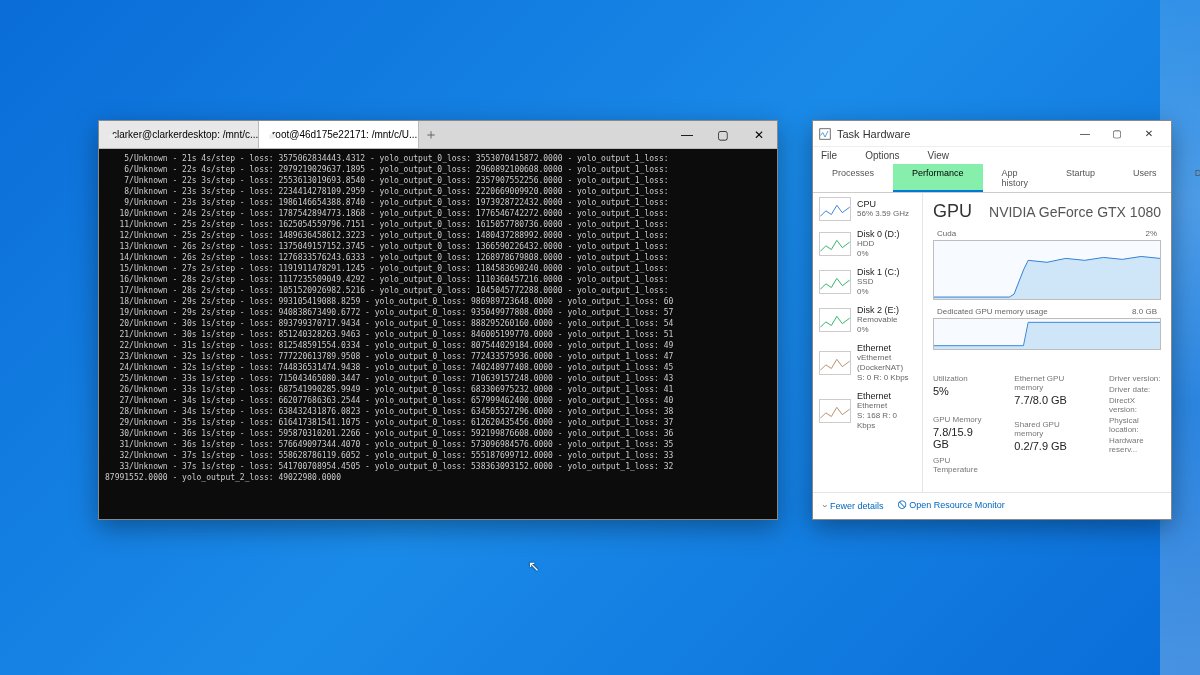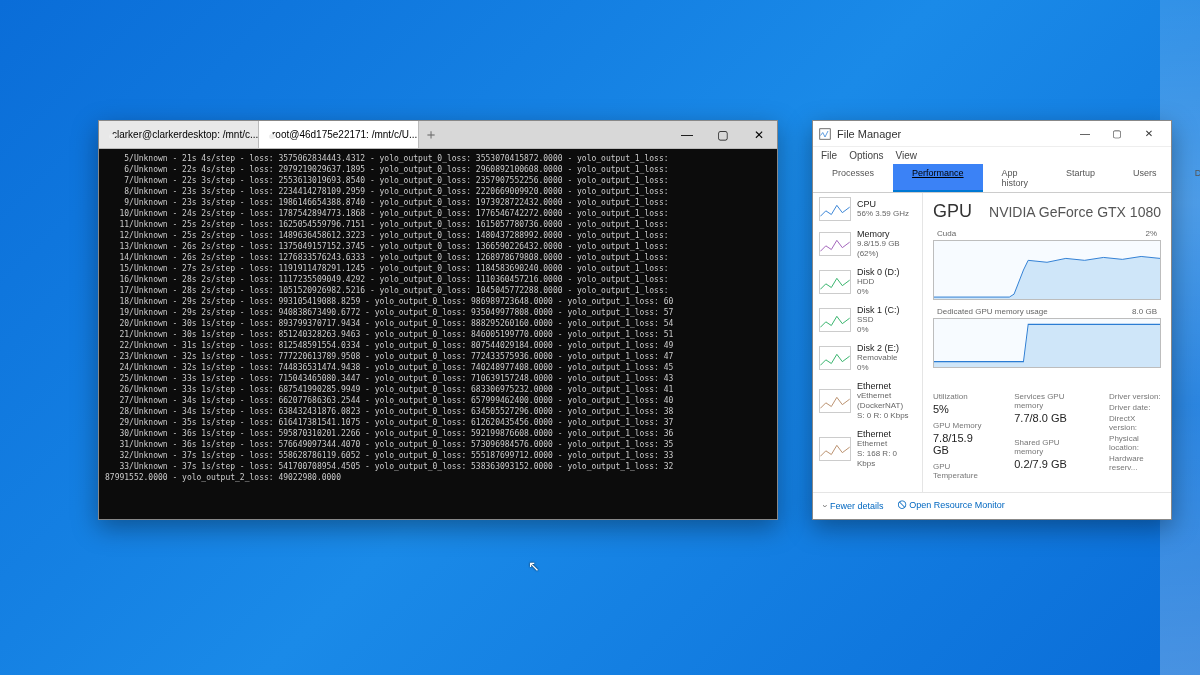--- a/index.html
+++ b/index.html
@@ -19,40 +19,40 @@
 .penguin { width: 10px; height: 10px; background: #333; border-radius: 50% 50% 40% 40%; position: relative; }
 .penguin::after { content: ""; position: absolute; left: 2px; top: 4px; width: 6px; height: 5px; background: #eee; border-radius: 50%; }
 
 
 .taskmgr { position: absolute; left: 812px; top: 120px; width: 360px; height: 400px; background: #fff; border: 1px solid #888; box-shadow: 0 8px 24px rgba(0,0,0,0.35); display: flex; flex-direction: column; font-size: 10px; color: #333; }
 .tm-titlebar { height: 26px; display: flex; align-items: center; padding: 0 6px; border-bottom: 1px solid #eee; }
 .tm-icon { width: 12px; height: 12px; margin-right: 6px; }
 .tm-title { flex: 1; font-size: 11px; }
 .tm-sys { display: flex; }
 .tm-sys span { width: 32px; height: 24px; display: flex; align-items: center; justify-content: center; font-size: 10px; cursor: pointer; }
-.tm-menu { display: flex; gap: 12px; padding: 3px 8px; font-size: 10px; color: #444; }
+.tm-menu { display: flex; gap: 28px; padding: 3px 8px; font-size: 10px; color: #444; }
 .tm-tabs { display: flex; border-bottom: 1px solid #ccc; font-size: 9px; }
 .tm-tab { padding: 4px 19px; cursor: pointer; color: #555; }
-.tm-tab.active { border-bottom: 2px solid #0078d4; color: #000; background: #3b82f6; text-decoration: underline; }
+.tm-tab.active { border-bottom: 2px solid #0078d4; color: #000; background: #86efac; }
 .tm-body { flex: 1; display: flex; overflow: hidden; }
 .tm-side { width: 110px; border-right: 1px solid #e5e5e5; overflow: hidden; }
 .tm-side-item { padding: 4px 6px; display: flex; gap: 6px; align-items: center; cursor: pointer; }
 .sparkline { width: 32px; height: 24px; border: 1px solid #ccc; position: relative; overflow: hidden; flex-shrink: 0; }
 .sparkline svg { width: 100%; height: 100%; }
 .side-text { display: flex; flex-direction: column; font-size: 8px; line-height: 10px; overflow: hidden; }
 .side-text .t { font-size: 9px; color: #222; }
 .side-text .s { color: #666; }
 .tm-main { flex: 1; padding: 8px 10px; display: flex; flex-direction: column; gap: 4px; overflow: hidden; }
 .gpu-head { display: flex; justify-content: space-between; align-items: baseline; }
 .gpu-head .big { font-size: 18px; font-weight: 400; }
 .gpu-head .model { font-size: 14px; color: #555; }
 .chart { border: 1px solid #bdbdbd; height: 60px; position: relative; }
 .chart .lbl-tl { position: absolute; left: 3px; top: -12px; font-size: 8px; color: #666; }
 .chart .lbl-tr { position: absolute; right: 3px; top: -12px; font-size: 8px; color: #666; }
-.chart.small { height: 50px; }
+.chart.small { height: 32px; }
 .chart svg { width: 100%; height: 100%; }
 .stats { display: flex; gap: 30px; font-size: 8px; margin-top: 6px; }
 .stats .col { display: flex; flex-direction: column; gap: 2px; }
 .stats .lbl { color: #777; }
 .stats .val { font-size: 11px; color: #222; }
 .tm-footer { border-top: 1px solid #e5e5e5; padding: 5px 10px; display: flex; align-items: center; gap: 14px; font-size: 9px; color: #0067c0; }
 .tm-footer .chev { display: inline-block; transform: rotate(90deg); color: #555; margin-right: 4px; }
 .cursor-arrow { position: absolute; left: 528px; top: 558px; font-size: 14px; color: #fff; text-shadow: 0 0 2px #000; }
 </style>
 </head>
@@ -111,21 +111,21 @@
    33/Unknown - 37s 1s/step - loss: 541700708954.4505 - yolo_output_0_loss: 538363093152.0000 - yolo_output_1_loss: 32
 87991552.0000 - yolo_output_2_loss: 49022980.0000</div>
 </div>
 
 <div class="taskmgr">
   <div class="tm-titlebar">
     <svg class="tm-icon" viewBox="0 0 16 16">
         <rect x="1" y="1" width="14" height="14" fill="none" stroke="#444"></rect>
         <polyline points="2,10 5,6 8,12 12,4" fill="none" stroke="#2b7cd3"></polyline>
       </svg>
-    <span class="tm-title">File Manager</span>
+    <span class="tm-title">Task Hardware</span>
     <div class="tm-sys">
       <span>—</span>
       <span>▢</span>
       <span>✕</span>
     </div>
   </div>
   <div class="tm-menu">
     <span>File</span>
     <span>Options</span>
     <span>View</span>
@@ -141,29 +141,20 @@
     </div>
   <div class="tm-body">
     <div class="tm-side" id="tm-side">
         <div class="tm-side-item">
           <div class="sparkline"><svg viewBox="0 0 32 24">
               <polyline points="0,20 6,14 12,18 18,8 24,16 32,10" fill="none" stroke="#2b7cd3" stroke-width="1"></polyline>
             </svg></div>
           <div class="side-text">
             <span class="t">CPU</span>
             <span class="s">56%  3.59 GHz</span>
-          </div>
-        </div>
-        <div class="tm-side-item">
-          <div class="sparkline"><svg viewBox="0 0 32 24">
-              <polyline points="0,20 6,14 12,18 18,8 24,16 32,10" fill="none" stroke="#9b59b6" stroke-width="1"></polyline>
-            </svg></div>
-          <div class="side-text">
-            <span class="t">Memory</span>
-            <span class="s">9.8/15.9 GB (62%)</span>
           </div>
         </div>
         <div class="tm-side-item">
           <div class="sparkline"><svg viewBox="0 0 32 24">
               <polyline points="0,20 6,14 12,18 18,8 24,16 32,10" fill="none" stroke="#27ae60" stroke-width="1"></polyline>
             </svg></div>
           <div class="side-text">
             <span class="t">Disk 0 (D:)</span>
             <span class="s">HDD<br>0%</span>
           </div>
@@ -228,26 +219,26 @@
           <rect width="240" height="36" fill="#f7fbff"></rect>
           <path d="M0,32 L95,32 L100,4 L240,4 L240,36 L0,36 Z" fill="#cfe6f9"></path>
           <path d="M0,32 L95,32 L100,4 L240,4" fill="none" stroke="#2b7cd3" stroke-width="1"></path>
         </svg>
       </div>
       <div style="height:10px"></div>
       <div class="stats">
         <div class="col">
           <span class="lbl">Utilization</span>
           <span class="val">5%</span>
-          <span class="lbl" style="margin-top:4px">GPU Memory</span>
+          <span class="lbl" style="margin-top:16px">GPU Memory</span>
           <span class="val">7.8/15.9 GB</span>
           <span class="lbl" style="margin-top:4px">GPU Temperature</span>
         </div>
         <div class="col">
-          <span class="lbl">Services GPU memory</span>
+          <span class="lbl">Ethernet GPU memory</span>
           <span class="val">7.7/8.0 GB</span>
           <span class="lbl" style="margin-top:12px">Shared GPU memory</span>
           <span class="val">0.2/7.9 GB</span>
         </div>
         <div class="col" id="driver-col" style="color:#999">
             <span class="lbl">Driver version:</span>
             <span class="lbl">Driver date:</span>
             <span class="lbl">DirectX version:</span>
             <span class="lbl">Physical location:</span>
             <span class="lbl">Hardware reserv...</span>

